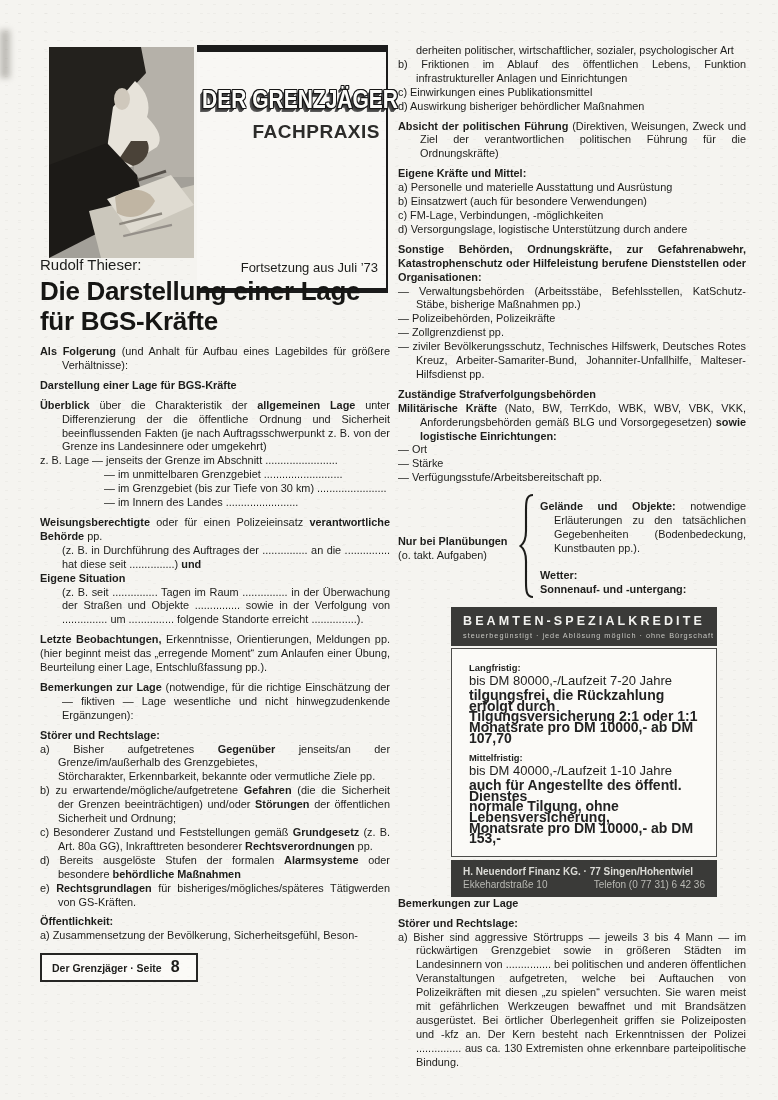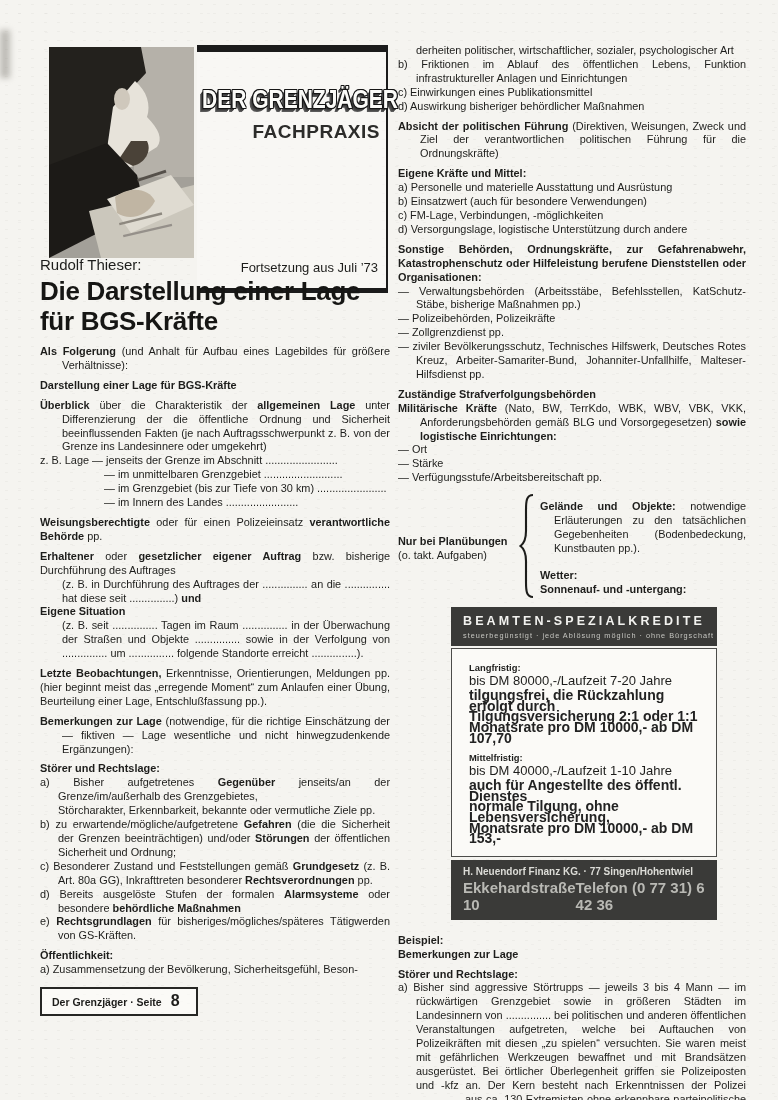--- a/index.html
+++ b/index.html
@@ -64,21 +64,21 @@
   .ad-sub{color:#c6c6c1;font-size:7.3px;letter-spacing:1px;margin-top:3px;white-space:nowrap;}
   .ad-body{border:1px solid #4c4c4a;background:#fbfaf7;margin-top:2px;padding:13px 8px 10px 17px;}
   .ad-row{display:flex;margin-bottom:9px;flex-direction:column;}
   .ad-row:last-child{margin-bottom:2px;}
   .ad-label{width:63px;flex:none;font-weight:bold;font-size:9.4px;}
   .ad-lines{flex:1;}
   .ad-line-head{font-weight:normal;font-size:13px;margin-bottom:2px;}
   .ad-line{font-weight:bold;font-size:14px;line-height:10.6px;color:#222;}
   .ad-foot{background:#3a3a38;margin-top:3px;padding:6px 12px 7px;}
   .ad-foot1{color:#dcdcd7;font-size:10px;font-weight:bold;}
-  .ad-foot2{display:flex;justify-content:space-between;margin-top:2px;color:#b9b9b4;font-size:15px;font-weight:bold;}
+  .ad-foot2{display:flex;justify-content:space-between;margin-top:2px;color:#b9b9b4;font-size:10px;}
 
   
   .page-num-box{display:inline-flex;align-items:baseline;gap:9px;margin-top:10px;
     border:2px solid #262624;background:rgba(253,253,251,.65);padding:3px 16px 4px 10px;}
   .pn-label{font-size:10.5px;font-weight:bold;}
   .pn-num{font-size:16px;font-weight:bold;}
 </style>
 </head>
 <body>
 
@@ -113,21 +113,20 @@
 
   <div class="col col-left">
     <div class="author">Rudolf Thieser:</div>
     <h1 class="title">Die Darstellung einer Lage für BGS-Kräfte</h1>
 
     <p class="para hang22"><span class="b">Als Folgerung</span><span> (und Anhalt für Aufbau eines Lagebildes für größere Verhältnisse):</span></p>
     <p class="para bold gap">Darstellung einer Lage für BGS-Kräfte</p>
     <p class="para hang22 gap"><span class="b">Überblick</span><span> über die Charakteristik der </span><span class="b">allgemeinen Lage</span><span> unter Differenzierung der die öffentliche Ordnung und Sicherheit beeinflussenden Fakten (je nach Auftragsschwerpunkt z. B. von der Grenze ins Landesinnere oder umgekehrt)</span></p>
     <p class="para hang64"><span>z. B. Lage — jenseits der Grenze im Abschnitt ........................</span><br><span>— im unmittelbaren Grenzgebiet ..........................</span><br><span>— im Grenzgebiet (bis zur Tiefe von 30 km) .......................</span><br><span>— im Innern des Landes ........................</span></p>
     <p class="para gap"><span class="b">Weisungsberechtigte</span><span> oder für einen Polizeieinsatz </span><span class="b">verantwortliche Behörde</span><span> pp.</span></p>
-    <p class="para gap"><span class="b">Erhaltener</span><span> oder </span><span class="b">gesetzlicher eigener Auftrag</span><span> bzw. bisherige Durchführung des Auftrages</span></p>
     <p class="para ind22"><span>(z. B. in Durchführung des Auftrages der ............... an die ............... hat diese seit ...............) </span><span class="b">und</span></p>
     <p class="para bold">Eigene Situation</p>
     <p class="para ind22"><span>(z. B. seit ............... Tagen im Raum ............... in der Überwachung der Straßen und Objekte ............... sowie in der Verfolgung von ............... um ............... folgende Standorte erreicht ...............).</span></p>
     <p class="para gap"><span class="b">Letzte Beobachtungen,</span><span> Erkenntnisse, Orientierungen, Meldungen pp. (hier beginnt meist das „erregende Moment“ zum Anlaufen einer Übung, Beurteilung einer Lage, Entschlußfassung pp.).</span></p>
     <p class="para gap hang22"><span class="b">Bemerkungen zur Lage</span><span> (notwendige, für die richtige Einschätzung der — fiktiven — Lage wesentliche und nicht hinwegzudenkende Ergänzungen):</span></p>
     <p class="para gap bold">Störer und Rechtslage:</p>
     <p class="para hang18"><span>a) Bisher aufgetretenes </span><span class="b">Gegenüber</span><span> jenseits/an der Grenze/im/außerhalb des Grenzgebietes,</span><br><span>Störcharakter, Erkennbarkeit, bekannte oder vermutliche Ziele pp.</span></p>
     <p class="para hang18"><span>b) zu erwartende/mögliche/aufgetretene </span><span class="b">Gefahren</span><span> (die die Sicherheit der Grenzen beeinträchtigen) und/oder </span><span class="b">Störungen</span><span> der öffentlichen Sicherheit und Ordnung;</span></p>
     <p class="para hang18"><span>c) Besonderer Zustand und Feststellungen gemäß </span><span class="b">Grundgesetz</span><span> (z. B. Art. 80a GG), Inkrafttreten besonderer </span><span class="b">Rechtsverordnungen</span><span> pp.</span></p>
     <p class="para hang18"><span>d) Bereits ausgelöste Stufen der formalen </span><span class="b">Alarmsysteme</span><span> oder besondere </span><span class="b">behördliche Maßnahmen</span></p>
@@ -211,19 +210,18 @@
       </div>
       <div class="ad-foot">
         <div class="ad-foot1">H. Neuendorf Finanz KG. · 77 Singen/Hohentwiel</div>
         <div class="ad-foot2">
           <span>Ekkehardstraße 10</span>
           <span>Telefon (0 77 31) 6 42 36</span>
         </div>
       </div>
     </div>
 
-    <p class="para gap bold" style="margin-top:14px">Beispiel:</p>
     <p class="para bold">Bemerkungen zur Lage</p>
     <p class="para gap bold">Störer und Rechtslage:</p>
     <p class="para hang18"><span>a) Bisher sind aggressive Störtrupps — jeweils 3 bis 4 Mann — im rückwärtigen Grenzgebiet sowie in größeren Städten im Landesinnern von ............... bei politischen und anderen öffentlichen Veranstaltungen aufgetreten, welche bei Auftauchen von Polizeikräften mit diesen „zu spielen“ versuchten. Sie waren meist mit gefährlichen Werkzeugen bewaffnet und mit Brandsätzen ausgerüstet. Bei örtlicher Überlegenheit griffen sie Polizeiposten und -kfz an. Der Kern besteht nach Erkenntnissen der Polizei ............... aus ca. 130 Extremisten ohne erkennbare parteipolitische Bindung.</span></p>
 
   </div>
 </div>
 
 </body></html>

